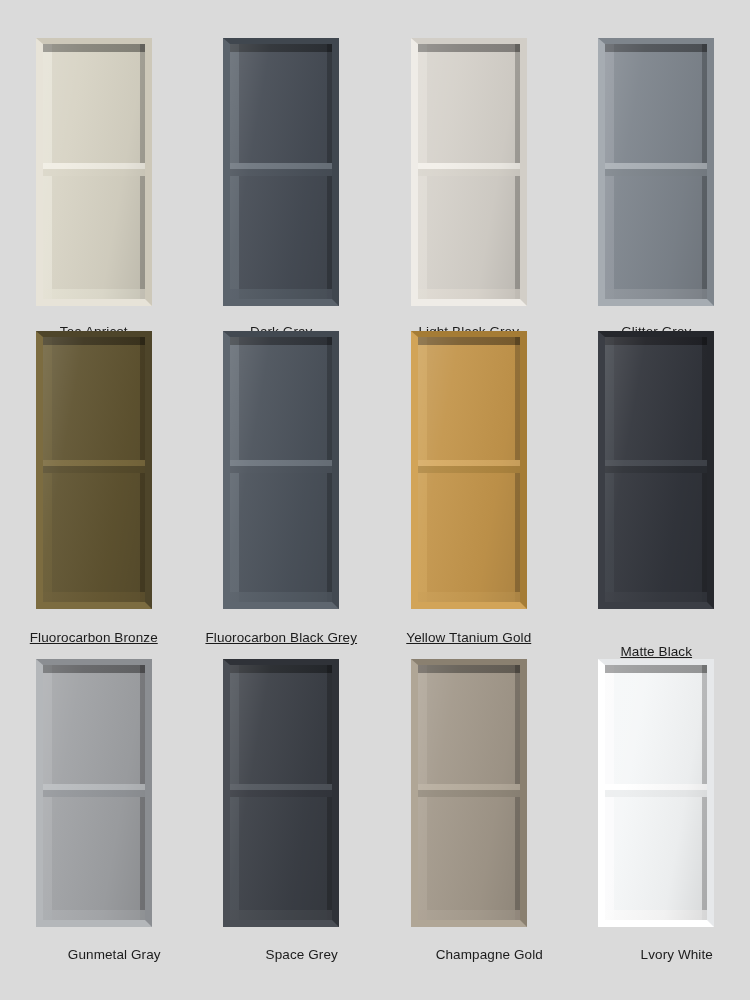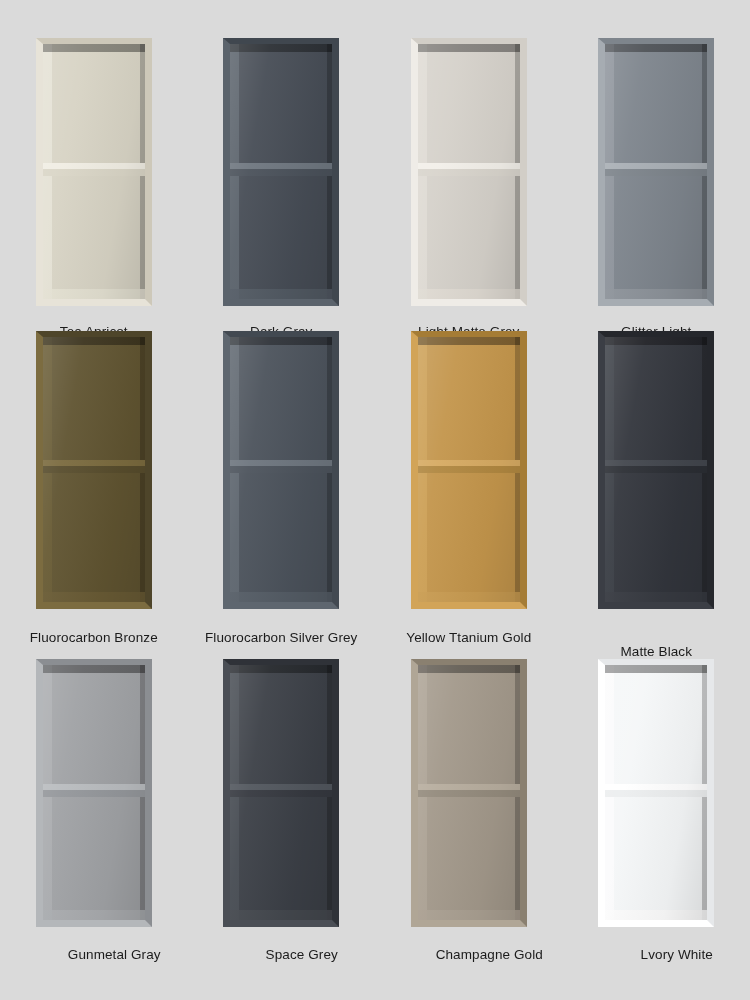--- a/index.html
+++ b/index.html
@@ -133,21 +133,21 @@
   
   .caption {
     margin-top: 18px;
     font-size: 13.5px;
     color: #1b1b1b;
     text-align: center;
     line-height: 1.2;
     letter-spacing: .1px;
     white-space: nowrap;
   }
-  .row2 .caption { margin-top: 21px; }
+  .row2 .caption { margin-top: 21px; text-decoration: underline; }
   .row3 .caption { margin-top: 20px; margin-left: 41px; }
 </style>
 </head>
 <body style="background: rgb(218, 218, 218);">
 
 <div id="swatch-grid">
     <div class="swatch-cell row1">
       <div class="niche">
         <div class="cavity">
           <div class="back" style="background: rgb(215, 211, 196);"></div>
@@ -195,40 +195,40 @@
           <div class="floor" style="background: rgb(224, 220, 212);"></div>
           <div class="shelf">
             <div class="shelf-top" style="background: rgb(242, 239, 233);"></div>
             <div class="shelf-edge" style="background: rgb(216, 212, 204);"></div>
           </div>
           <div class="sheen"></div>
         </div>
         <div class="frame" style="border-color: rgb(210, 206, 199) rgb(210, 206, 199) rgb(239, 236, 231) rgb(239, 236, 231);"></div>
         <div class="niche-shadow"></div>
       </div>
-      <div class="caption" style="color: rgb(27, 27, 27);">Light Matte Grey</div>
+      <div class="caption" style="color: rgb(27, 27, 27);">Light Black Grey</div>
     </div>
     <div class="swatch-cell row1">
       <div class="niche">
         <div class="cavity">
           <div class="back" style="background: rgb(125, 132, 140);"></div>
           <div class="wall-left" style="background: rgb(154, 161, 168);"></div>
           <div class="wall-right"></div>
           <div class="ceiling"></div>
           <div class="floor" style="background: rgb(142, 148, 155);"></div>
           <div class="shelf">
             <div class="shelf-top" style="background: rgb(168, 174, 180);"></div>
             <div class="shelf-edge" style="background: rgb(124, 131, 138);"></div>
           </div>
           <div class="sheen"></div>
         </div>
         <div class="frame" style="border-color: rgb(126, 133, 140) rgb(126, 133, 140) rgb(166, 172, 178) rgb(166, 172, 178);"></div>
         <div class="niche-shadow"></div>
       </div>
-      <div class="caption" style="color: rgb(27, 27, 27);">Glitter Light</div>
+      <div class="caption" style="color: rgb(27, 27, 27);">Glitter Grey</div>
     </div>
     <div class="swatch-cell row2">
       <div class="niche">
         <div class="cavity">
           <div class="back" style="background: rgb(95, 83, 48);"></div>
           <div class="wall-left" style="background: rgb(110, 96, 55);"></div>
           <div class="wall-right"></div>
           <div class="ceiling"></div>
           <div class="floor" style="background: rgb(106, 92, 53);"></div>
           <div class="shelf">
@@ -252,21 +252,21 @@
           <div class="floor" style="background: rgb(86, 94, 103);"></div>
           <div class="shelf">
             <div class="shelf-top" style="background: rgb(109, 117, 126);"></div>
             <div class="shelf-edge" style="background: rgb(76, 83, 92);"></div>
           </div>
           <div class="sheen"></div>
         </div>
         <div class="frame" style="border-color: rgb(66, 73, 81) rgb(66, 73, 81) rgb(94, 102, 111) rgb(94, 102, 111);"></div>
         <div class="niche-shadow"></div>
       </div>
-      <div class="caption" style="color: rgb(27, 27, 27);">Fluorocarbon Silver Grey</div>
+      <div class="caption" style="color: rgb(27, 27, 27);">Fluorocarbon Black Grey</div>
     </div>
     <div class="swatch-cell row2">
       <div class="niche">
         <div class="cavity">
           <div class="back" style="background: rgb(195, 149, 75);"></div>
           <div class="wall-left" style="background: rgb(212, 167, 93);"></div>
           <div class="wall-right"></div>
           <div class="ceiling"></div>
           <div class="floor" style="background: rgb(201, 156, 82);"></div>
           <div class="shelf">

